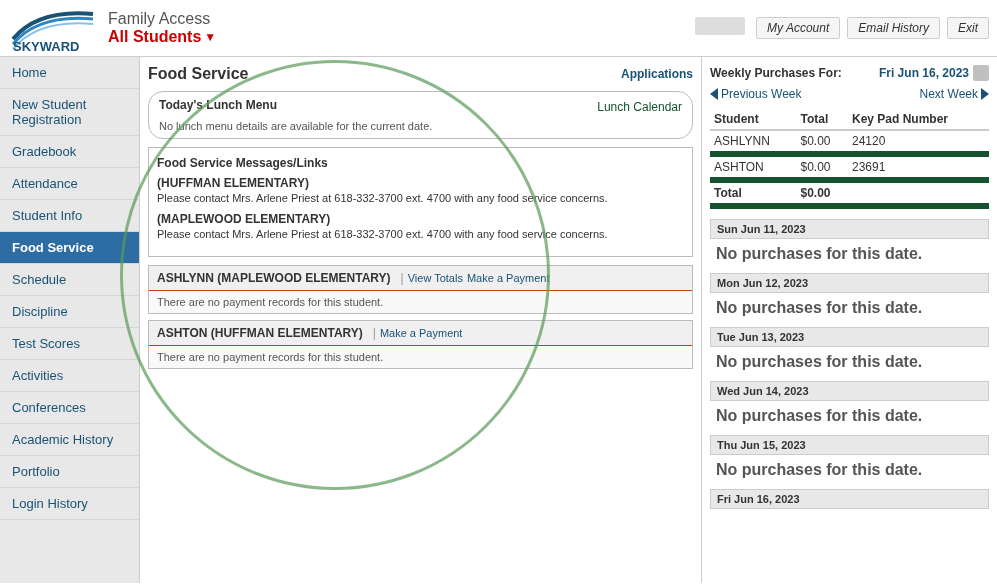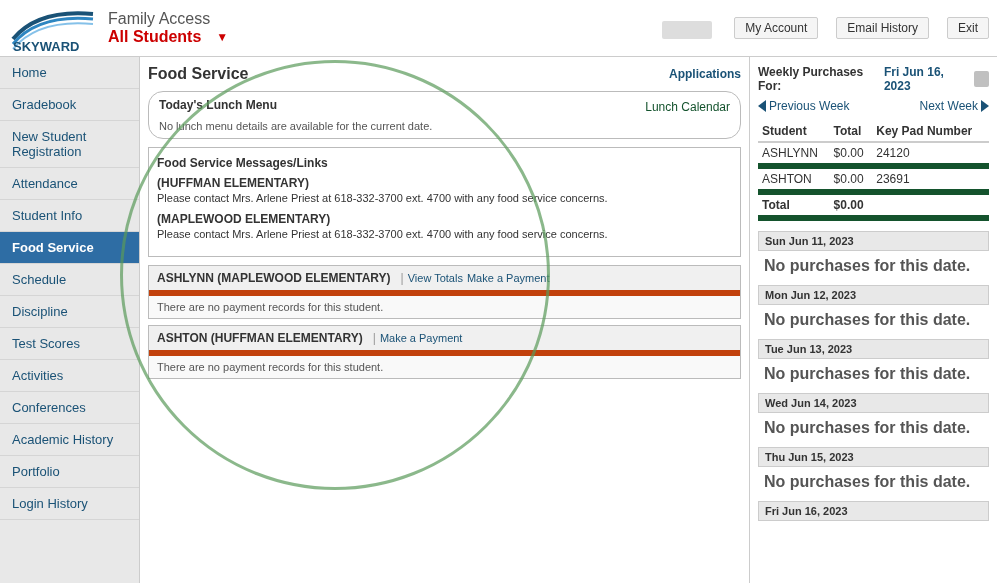--- a/index.html
+++ b/index.html
@@ -26,32 +26,33 @@
     }
     #logo svg { width: 90px; height: 48px; }
     #family-access-title {
       font-size: 16px;
       font-weight: normal;
       color: #555;
     }
     #all-students-btn {
       display: inline-flex;
       align-items: center;
-      gap: 15px;
+      gap: 3px;
       color: #cc0000;
       font-size: 16px;
       font-weight: bold;
       cursor: pointer;
       border: none;
       background: none;
     }
     #header-nav {
       display: flex;
-      align-items: flex-end;
-      gap: 18px;
+      align-items: flex-start;
+      gap: 7px;
+      font-style: italic;
     }
     .header-nav-item {
       padding: 3px 10px;
       font-size: 12px;
       color: #333;
       cursor: pointer;
       border: 1px solid #ccc;
       background: #f5f5f5;
       border-radius: 2px;
     }
@@ -180,21 +181,21 @@
       border: 1px solid #bbb;
       margin-bottom: 6px;
       background: #f9f9f9;
     }
     .student-header {
       display: flex;
       align-items: center;
       padding: 5px 8px;
       gap: 8px;
       background: #f0f0f0;
-      border-bottom: 6px solid #c2410c;
+      border-bottom: 1px solid #c2410c;
     }
     .student-name {
       font-size: 12px;
       font-weight: bold;
       color: #333;
     }
     .student-links a {
       font-size: 11px;
       color: #1a5276;
       cursor: pointer;
@@ -203,21 +204,21 @@
     }
     .pipe { color: #999; margin: 0 2px; }
     .student-no-records {
       padding: 5px 8px;
       font-size: 11px;
       color: #555;
     }
 
     
     #right-panel {
-      width: 248px;
+      width: 296px;
       flex-shrink: 0;
       border-left: 1px solid #ccc;
       padding: 8px;
       overflow-y: auto;
       background: #fff;
     }
     #weekly-purchases-header {
       display: flex;
       justify-content: space-between;
       align-items: center;
@@ -362,22 +363,22 @@
     <div class="header-nav-item">Exit</div>
   </div>
 </div>
 
 <div class="circle-overlay"></div>
 
 <div id="layout">
 
   <div id="sidebar">
   <div class="sidebar-item">Home</div>
+      <div class="sidebar-item">New Student Registration</div>
       <div class="sidebar-item">Gradebook</div>
-      <div class="sidebar-item">New Student Registration</div>
       <div class="sidebar-item">Attendance</div>
       <div class="sidebar-item">Student Info</div>
       <div class="sidebar-item active">Food Service</div>
       <div class="sidebar-item">Schedule</div>
       <div class="sidebar-item">Discipline</div>
       <div class="sidebar-item">Test Scores</div>
       <div class="sidebar-item">Activities</div>
       <div class="sidebar-item">Conferences</div>
       <div class="sidebar-item">Academic History</div>
       <div class="sidebar-item">Portfolio</div>

